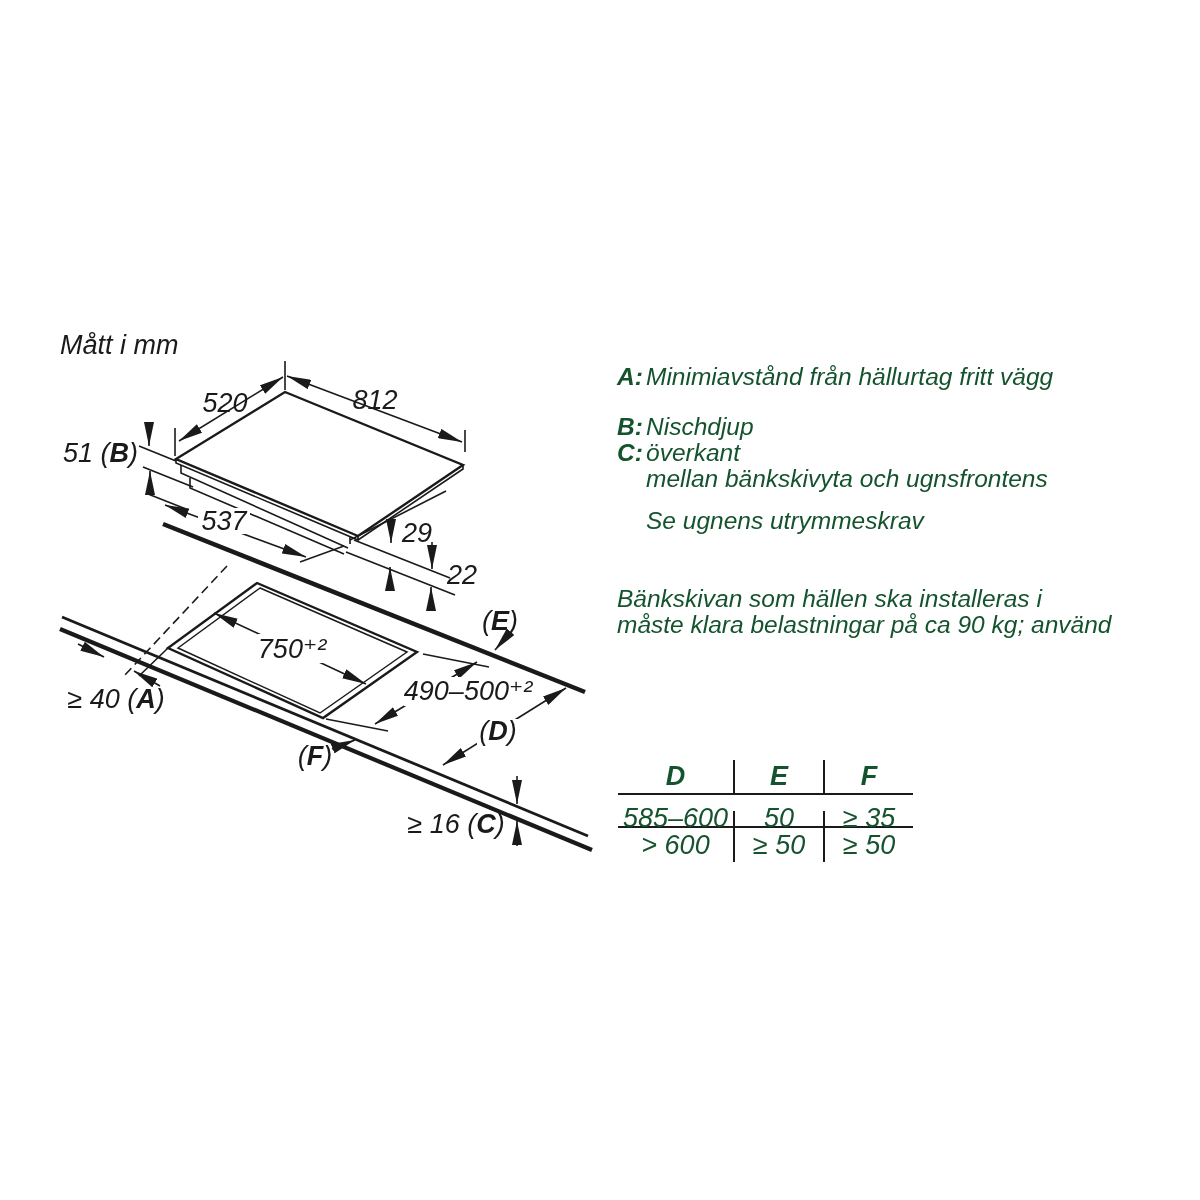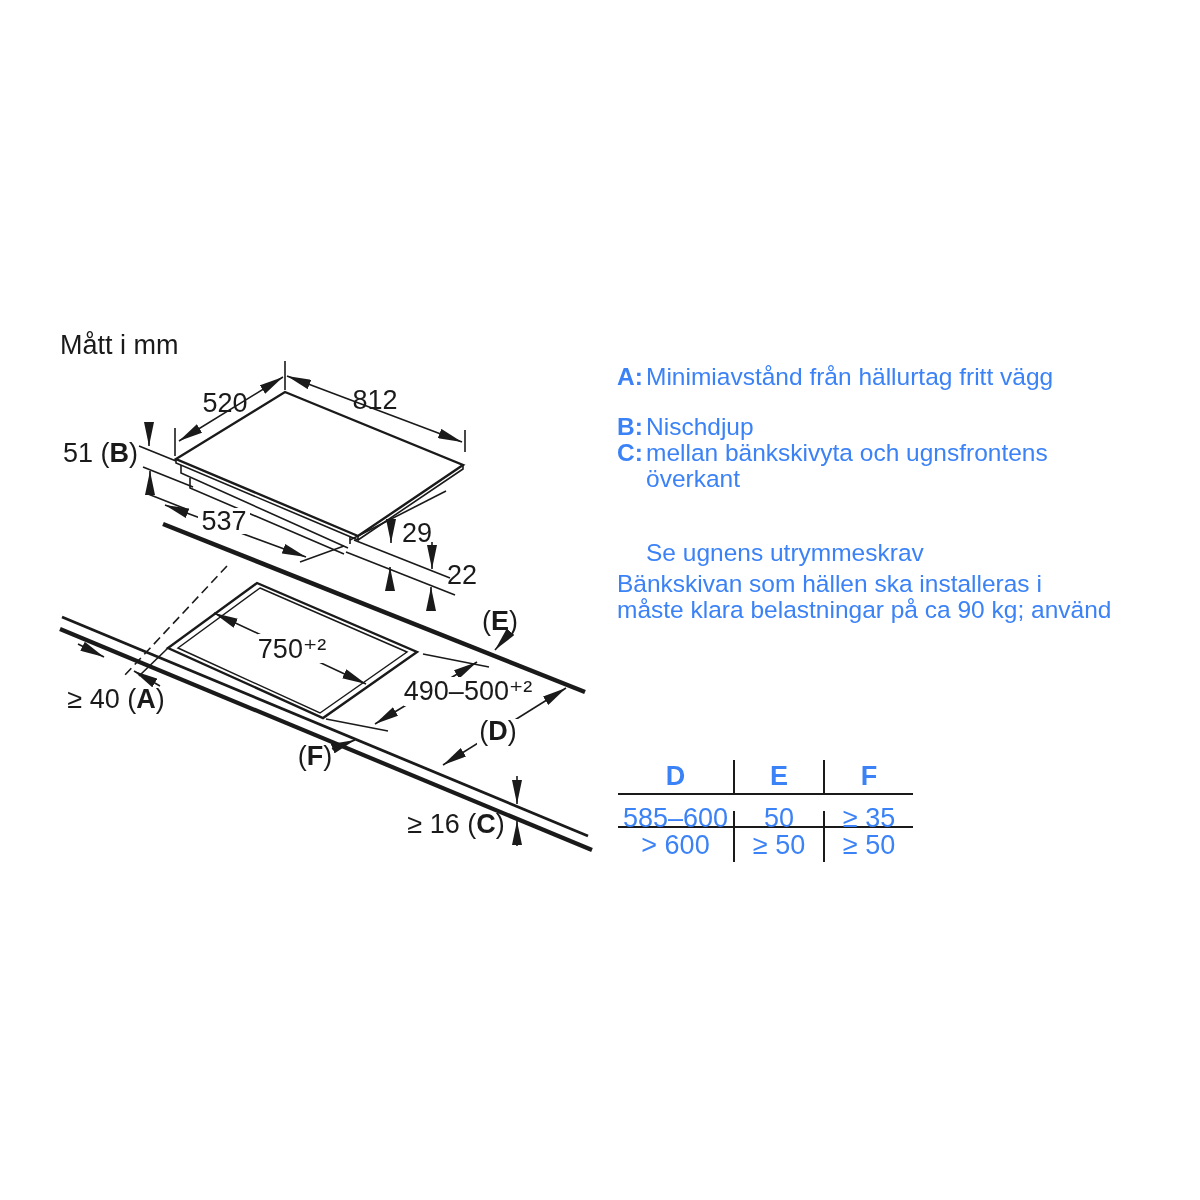--- a/index.html
+++ b/index.html
@@ -1,17 +1,17 @@
 <!DOCTYPE html>
 <html><head>
 <meta charset="utf-8">
 <style>
   html,body{margin:0;padding:0;background:#ffffff;}
   #canvas{position:relative;width:1200px;height:1200px;background:#ffffff;overflow:hidden;
-          font-family:"Liberation Sans","DejaVu Sans",sans-serif;color:#3b82f6;}
+          font-family:"Liberation Sans","DejaVu Sans",sans-serif;color:#14532d;font-style:italic;}
   #drawing{position:absolute;left:0;top:0;}
   svg text{fill:#1a1a1a;font-family:"Liberation Sans","DejaVu Sans",sans-serif;font-size:27px;}
   svg .b{font-weight:bold;}
   .txt{position:absolute;font-size:24.5px;line-height:25.5px;white-space:nowrap;}
   .legend-row{display:flex;}
   .legend-key{font-weight:bold;min-width:29px;}
   #spec-table{position:absolute;left:618px;top:760px;display:grid;
               grid-template-columns:115px 90px 90px;grid-template-rows:35px 33px 34px;
               font-size:27px;}
   #spec-table .cell{display:flex;align-items:center;justify-content:center;box-sizing:border-box;}
@@ -159,27 +159,27 @@
     <span class="legend-key">A:</span>
     <span>Minimiavstånd från hällurtag fritt vägg</span>
   </div>
   <div class="txt legend-row" style="left:617px;top:414px;">
     <span class="legend-key">B:</span>
     <span>Nischdjup</span>
   </div>
   <div class="txt legend-row" style="left:617px;top:440px;">
     <span class="legend-key">C:</span>
     <span>
+      <div>överkant</div>
       <div>mellan bänkskivyta och ugnsfrontens</div>
-      <div>överkant</div>
     </span>
   </div>
-  <div class="txt" style="left:646px;top:540px;text-align:right;">Se ugnens utrymmeskrav</div>
+  <div class="txt" style="left:646px;top:508px;text-align:right;">Se ugnens utrymmeskrav</div>
 
-  <div class="txt" style="left:617px;top:571px;">
+  <div class="txt" style="left:617px;top:586px;">
     <div>Bänkskivan som hällen ska installeras i</div>
     <div>måste klara belastningar på ca 90 kg; använd</div>
   </div>
 
   <div id="spec-table">
     <div class="cell hdr r0 c0">D</div>
     <div class="cell hdr r0 c1">E</div>
     <div class="cell hdr r0 c2">F</div>
     <div class="cell r1 c0">585–600</div>
     <div class="cell r1 c1">50</div>

